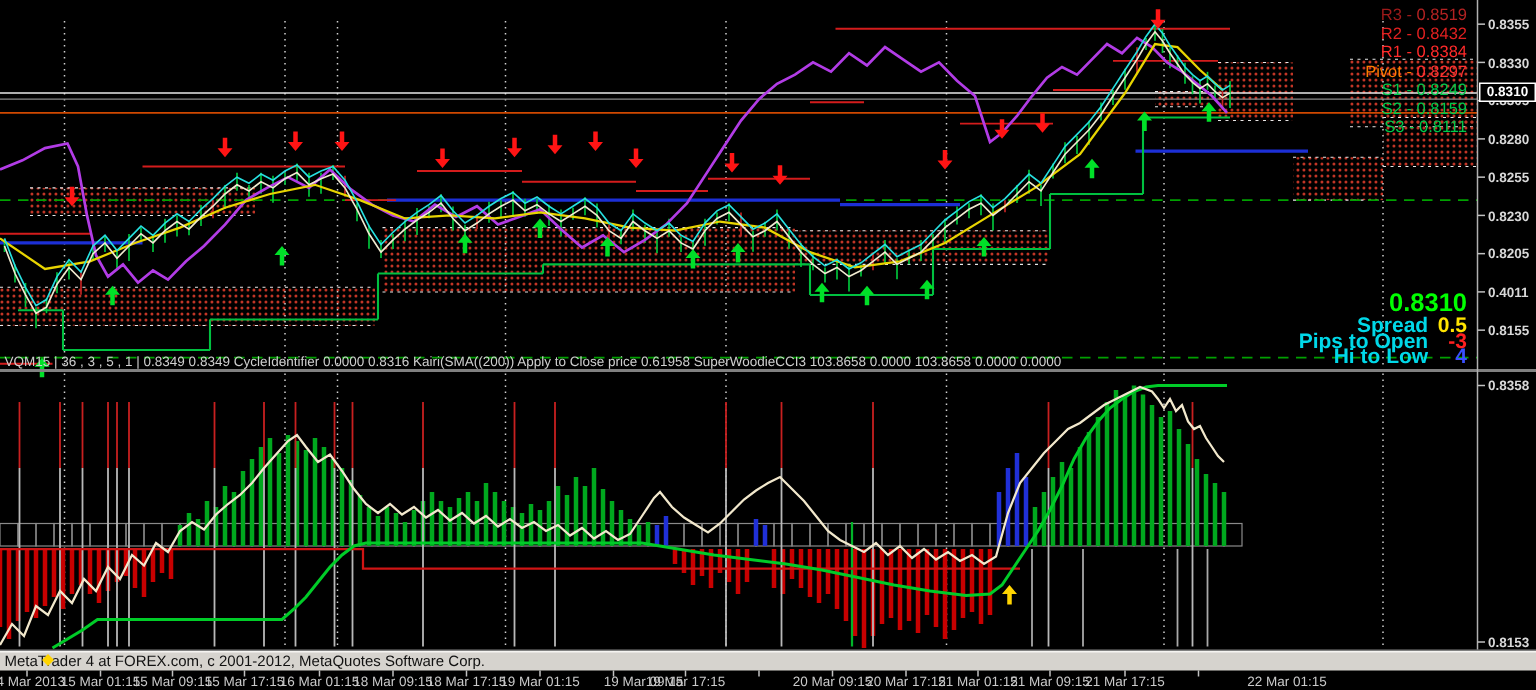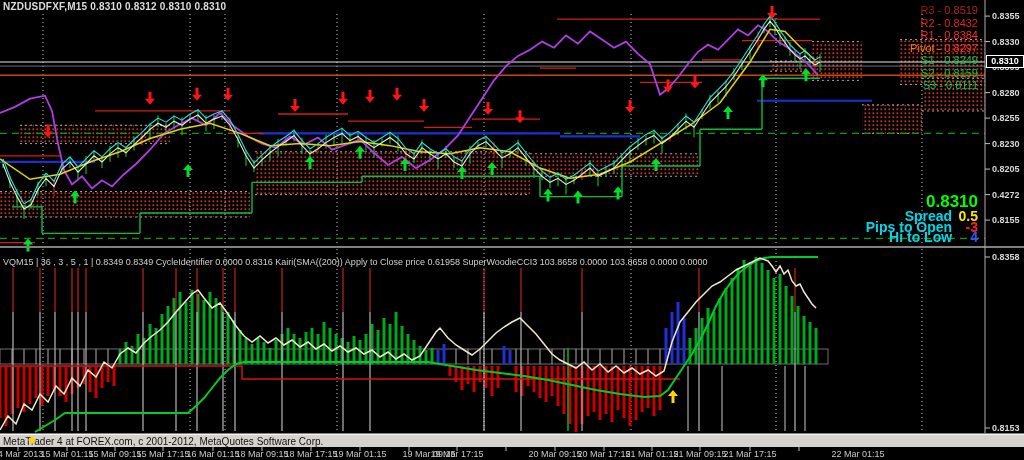--- a/index.html
+++ b/index.html
@@ -1,20 +1,20 @@
 <!DOCTYPE html>
 <html><head>
 <meta charset="utf-8">
 <style>
   html,body{margin:0;padding:0;background:#000;}
   #root{position:relative;width:1024px;height:460px;background:#000;overflow:hidden;
         font-family:"Liberation Sans",sans-serif;}
   #plot{position:absolute;left:0;top:0;}
   .ttl{position:absolute;left:3px;top:1px;color:#dcdcdc;font-size:10px;font-weight:600;letter-spacing:.2px;white-space:nowrap;}
-  .indhdr{position:absolute;left:3px;top:257px;color:#cfcfcf;font-size:9px;white-space:nowrap;}
+  .indhdr{position:absolute;left:3px;top:236px;color:#cfcfcf;font-size:9px;white-space:nowrap;}
   .pivots{position:absolute;right:46px;top:4px;text-align:right;line-height:12.5px;font-size:11px;font-weight:normal;white-space:nowrap;}
   .info{position:absolute;right:46px;top:193px;text-align:right;white-space:nowrap;}
   .info .big{font-size:17px;font-weight:bold;line-height:18px;}
   .inforow{font-size:14px;font-weight:bold;line-height:10.5px;}
   .inforow .v{display:inline-block;min-width:22px;text-align:right;}
   .axlab{position:absolute;left:992px;color:#d8d8d8;font-size:9px;font-weight:bold;white-space:nowrap;text-align:center;}
   .curbox{position:absolute;left:986px;width:36px;height:11px;border:1px solid #fff;background:#000;
           color:#fff;font-size:9px;font-weight:bold;text-align:center;line-height:11px;}
   .statusbar{position:absolute;left:0;top:434px;width:1024px;height:13px;background:#d6d3ce;
              border-top:1px solid #f5f4f1;color:#111;font-size:10px;line-height:13px;padding-left:3px;box-sizing:border-box;}
@@ -535,21 +535,20 @@
       <line x1="457" y1="447" x2="457" y2="451" stroke="#c0c0c0" stroke-width="1"></line>
       <line x1="506" y1="447" x2="506" y2="451" stroke="#c0c0c0" stroke-width="1"></line>
       <line x1="555" y1="447" x2="555" y2="451" stroke="#c0c0c0" stroke-width="1"></line>
       <line x1="604" y1="447" x2="604" y2="451" stroke="#c0c0c0" stroke-width="1"></line>
       <line x1="652" y1="447" x2="652" y2="451" stroke="#c0c0c0" stroke-width="1"></line>
       <line x1="700" y1="447" x2="700" y2="451" stroke="#c0c0c0" stroke-width="1"></line>
       <line x1="750" y1="447" x2="750" y2="451" stroke="#c0c0c0" stroke-width="1"></line>
       <line x1="799" y1="447" x2="799" y2="451" stroke="#c0c0c0" stroke-width="1"></line>
     </svg>
 
-  <div class="ttl">NZDUSDFXF,M15  0.8310 0.8312 0.8310 0.8310</div>
   <div class="pivots" id="pivots">
       <div><span style="color: rgb(158, 26, 26);">R3 - </span><span style="color: rgb(180, 34, 34);">0.8519</span></div>
       <div><span style="color: rgb(224, 32, 32);">R2 - </span><span style="color: rgb(224, 32, 32);">0.8432</span></div>
       <div><span style="color: rgb(255, 42, 42);">R1 - </span><span style="color: rgb(255, 42, 42);">0.8384</span></div>
       <div><span style="color: rgb(255, 122, 0);">Pivot - </span><span style="color: rgb(255, 48, 48);">0.8297</span></div>
       <div><span style="color: rgb(0, 200, 74);">S1 - </span><span style="color: rgb(0, 200, 74);">0.8249</span></div>
       <div><span style="color: rgb(0, 200, 74);">S2 - </span><span style="color: rgb(0, 200, 74);">0.8159</span></div>
       <div><span style="color: rgb(0, 200, 74);">S3 - </span><span style="color: rgb(0, 200, 74);">0.8111</span></div>
     </div>
   <div class="info" id="info">
@@ -560,21 +559,21 @@
     </div>
   <div class="indhdr">VQM15 |  36 , 3 , 5 , 1  |  0.8349 0.8349  CycleIdentifier 0.0000 0.8316  Kairi(SMA((200)) Apply to Close price 0.61958  SuperWoodieCCI3 103.8658 0.0000 103.8658 0.0000 0.0000</div>
   <div id="axes">
       <div class="axlab" style="top: 11.1px;">0.8355</div>
       <div class="axlab" style="top: 36.6px;">0.8330</div>
       <div class="axlab" style="top: 62.1px;">0.8305</div>
       <div class="axlab" style="top: 87.6px;">0.8280</div>
       <div class="axlab" style="top: 113.1px;">0.8255</div>
       <div class="axlab" style="top: 138.6px;">0.8230</div>
       <div class="axlab" style="top: 164.1px;">0.8205</div>
-      <div class="axlab" style="top: 189.6px;">0.4272</div>
+      <div class="axlab" style="top: 189.6px;">0.4011</div>
       <div class="axlab" style="top: 215.1px;">0.8155</div>
       <div class="axlab" style="top: 252px;">0.8358</div>
       <div class="axlab" style="top: 423px;">0.8153</div>
     </div>
   <div class="curbox" id="curbox" style="top:55px;">0.8310</div>
   <div class="statusbar">MetaTrader 4 at FOREX.com, c 2001-2012, MetaQuotes Software Corp.</div>
   <div class="staticon"></div>
   <div id="timeaxis">
       <div class="timelab" style="left: 18px;">14 Mar 2013</div>
       <div class="timelab" style="left: 67px;">15 Mar 01:15</div>

